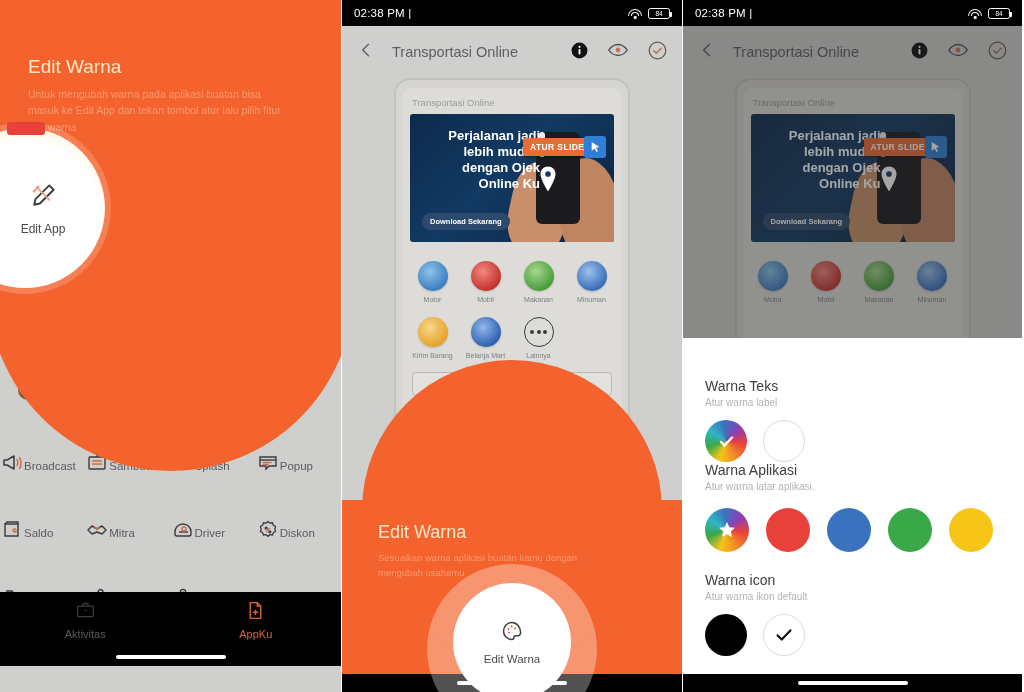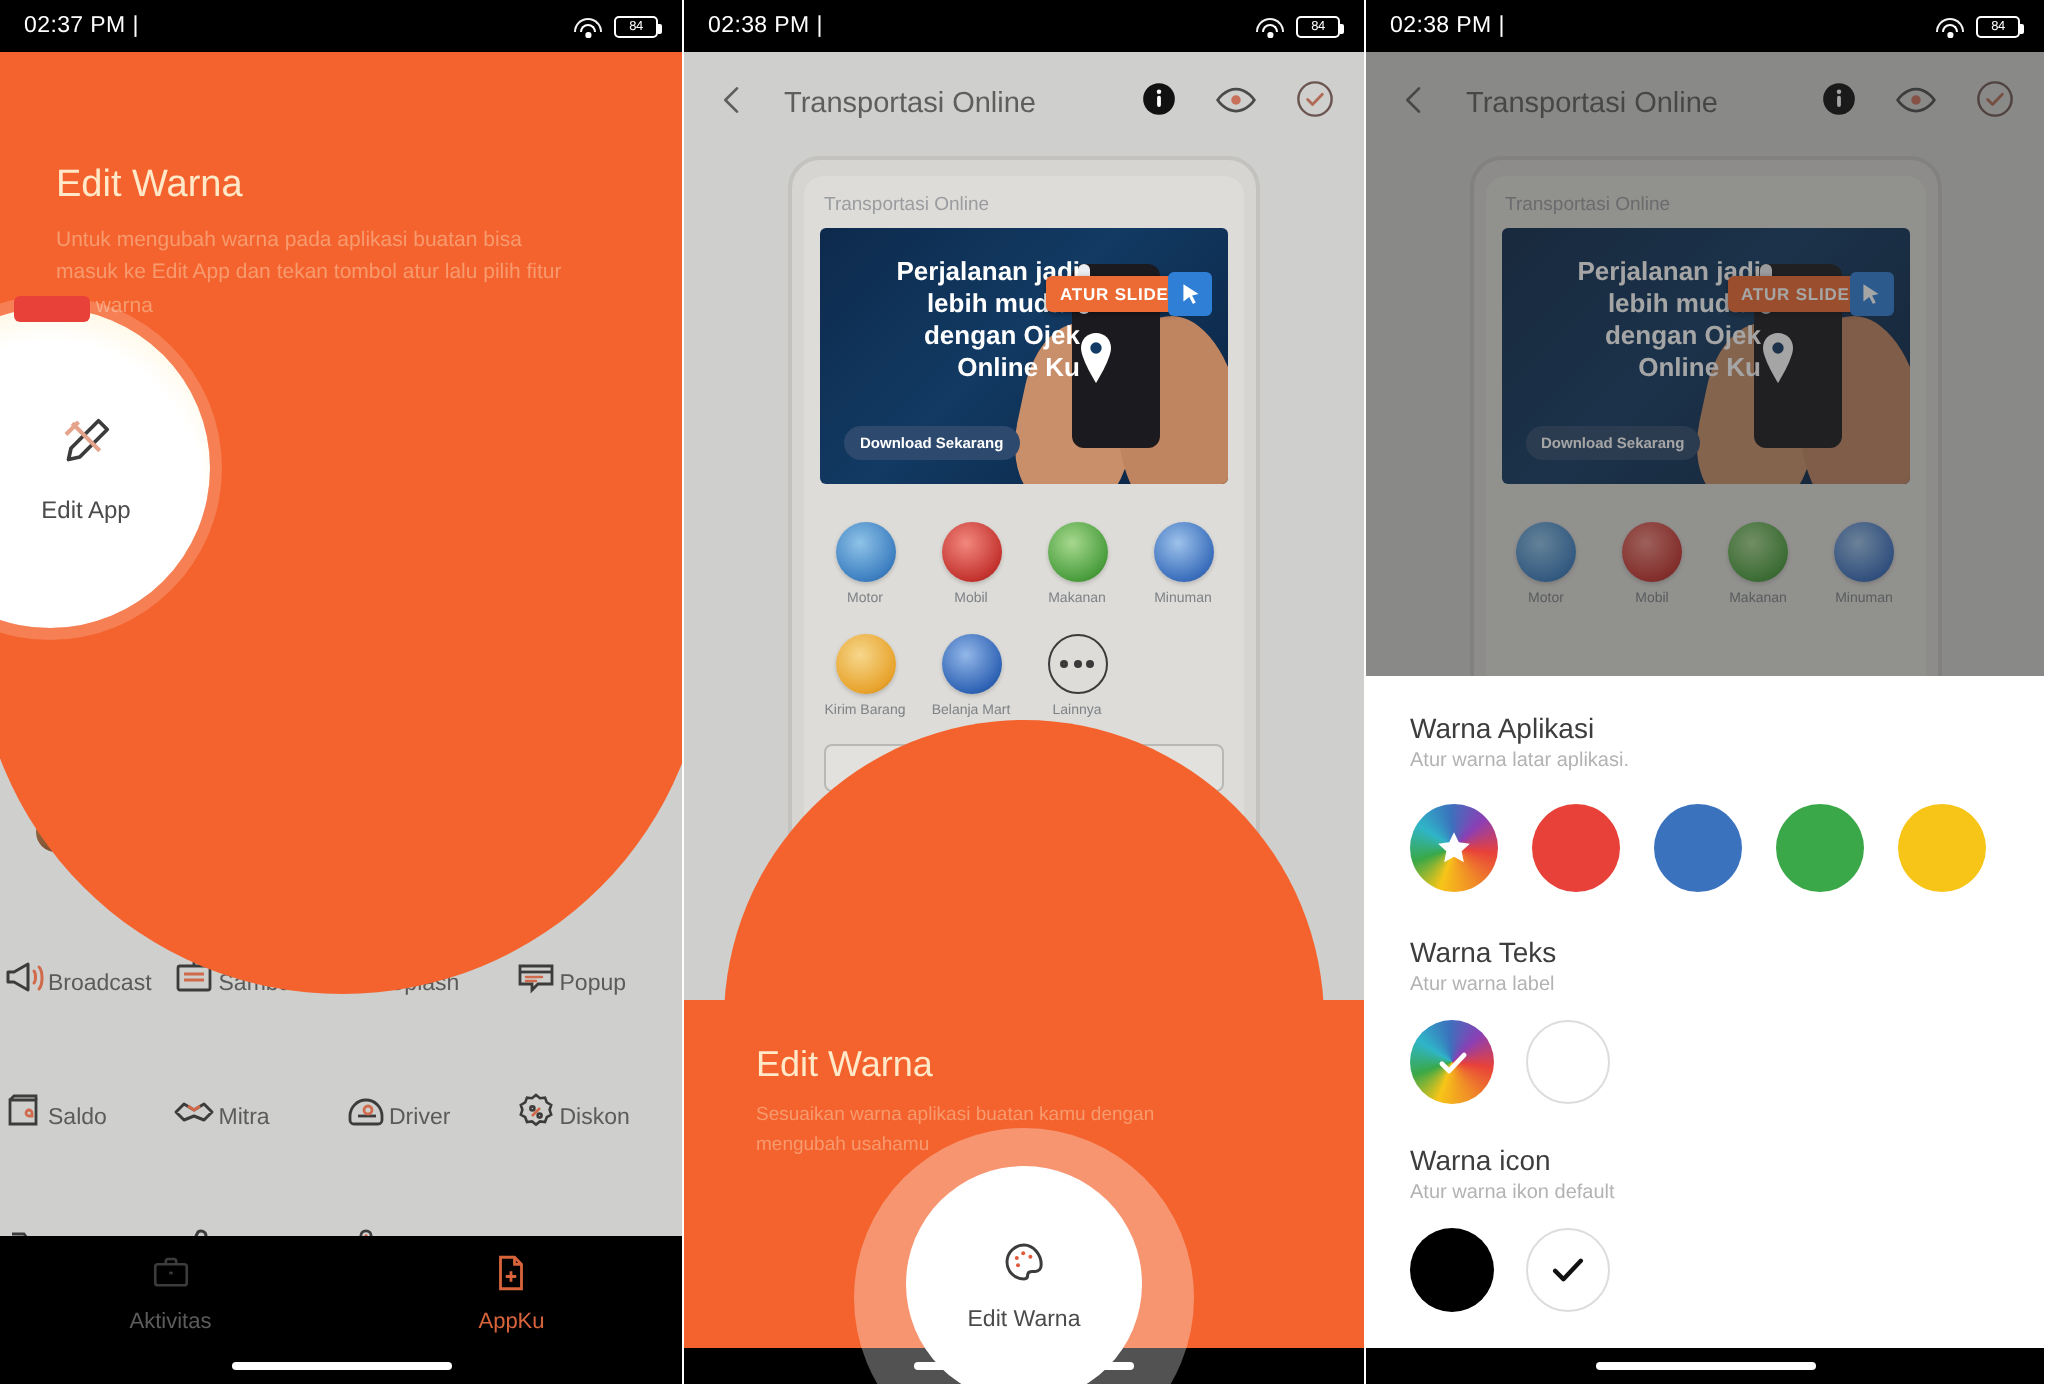--- a/index.html
+++ b/index.html
@@ -193,33 +193,20 @@
   .blk.tight { margin-top: 20px; }
   .swatches.sm { gap: 16px; margin-top: 12px; }
   .swatches.sm .sw { width: 42px; height: 42px; }
 </style>
 </head>
 <body>
 
 <div class="screens">
 
   <div class="phone p1">
-    <div class="statusbar">
-      <div class="sb-time">02:37 PM |</div>
-      <div class="sb-right">
-        <span class="wifi">
-            <i></i>
-            <i></i>
-            <i></i>
-          </span>
-        <span class="batt">
-            <span>84</span>
-          </span>
-      </div>
-    </div>
 
     <div class="p1-body">
 
       <div class="p1-bgcard">
         <div class="faux-txt" style="right:14px; top:176px;">ad</div>
       </div>
 
       <div class="tut-card">
         <div class="tut-thumb">
           <span class="ph"></span>
@@ -644,46 +631,46 @@
               </div>
             </div>
           </div>
         </div>
       </div>
     </div>
 
     <div class="dim"></div>
 
     <div class="sheet">
+      <div class="blk">
+        <div class="sh-title">Warna Teks</div>
+        <div class="sh-sub">Atur warna label</div>
+        <div class="swatches sm">
+          <span class="sw rainbow">
+            <svg width="19" height="19" viewBox="0 0 24 24" fill="none" stroke="#fff" stroke-width="3" stroke-linecap="round" stroke-linejoin="round">
+                <path d="M5 12.5l4.5 4.5L19 7"></path>
+              </svg>
+          </span>
+          <span class="sw white"></span>
+        </div>
+      </div>
+
       <div class="blk" style="margin-top:0">
         <div class="sh-title">Warna Aplikasi</div>
         <div class="sh-sub">Atur warna latar aplikasi.</div>
         <div class="swatches">
           <span class="sw rainbow">
             <svg width="20" height="20" viewBox="0 0 24 24" fill="#fff">
                 <path d="M12 2.5l2.9 6.1 6.6.8-4.9 4.5 1.3 6.6-5.9-3.3-5.9 3.3 1.3-6.6L2.5 9.4l6.6-.8z"></path>
               </svg>
           </span>
           <span class="sw" style="background:#e8413a"></span>
           <span class="sw" style="background:#3b72bd"></span>
           <span class="sw" style="background:#3aa848"></span>
           <span class="sw" style="background:#f7c518"></span>
-        </div>
-      </div>
-
-      <div class="blk">
-        <div class="sh-title">Warna Teks</div>
-        <div class="sh-sub">Atur warna label</div>
-        <div class="swatches sm">
-          <span class="sw rainbow">
-            <svg width="19" height="19" viewBox="0 0 24 24" fill="none" stroke="#fff" stroke-width="3" stroke-linecap="round" stroke-linejoin="round">
-                <path d="M5 12.5l4.5 4.5L19 7"></path>
-              </svg>
-          </span>
-          <span class="sw white"></span>
         </div>
       </div>
 
       <div class="blk tight">
         <div class="sh-title">Warna icon</div>
         <div class="sh-sub">Atur warna ikon default</div>
         <div class="swatches sm">
           <span class="sw black"></span>
           <span class="sw check">
             <svg width="22" height="22" viewBox="0 0 24 24" fill="none" stroke="#111" stroke-width="2.4" stroke-linecap="round" stroke-linejoin="round">

